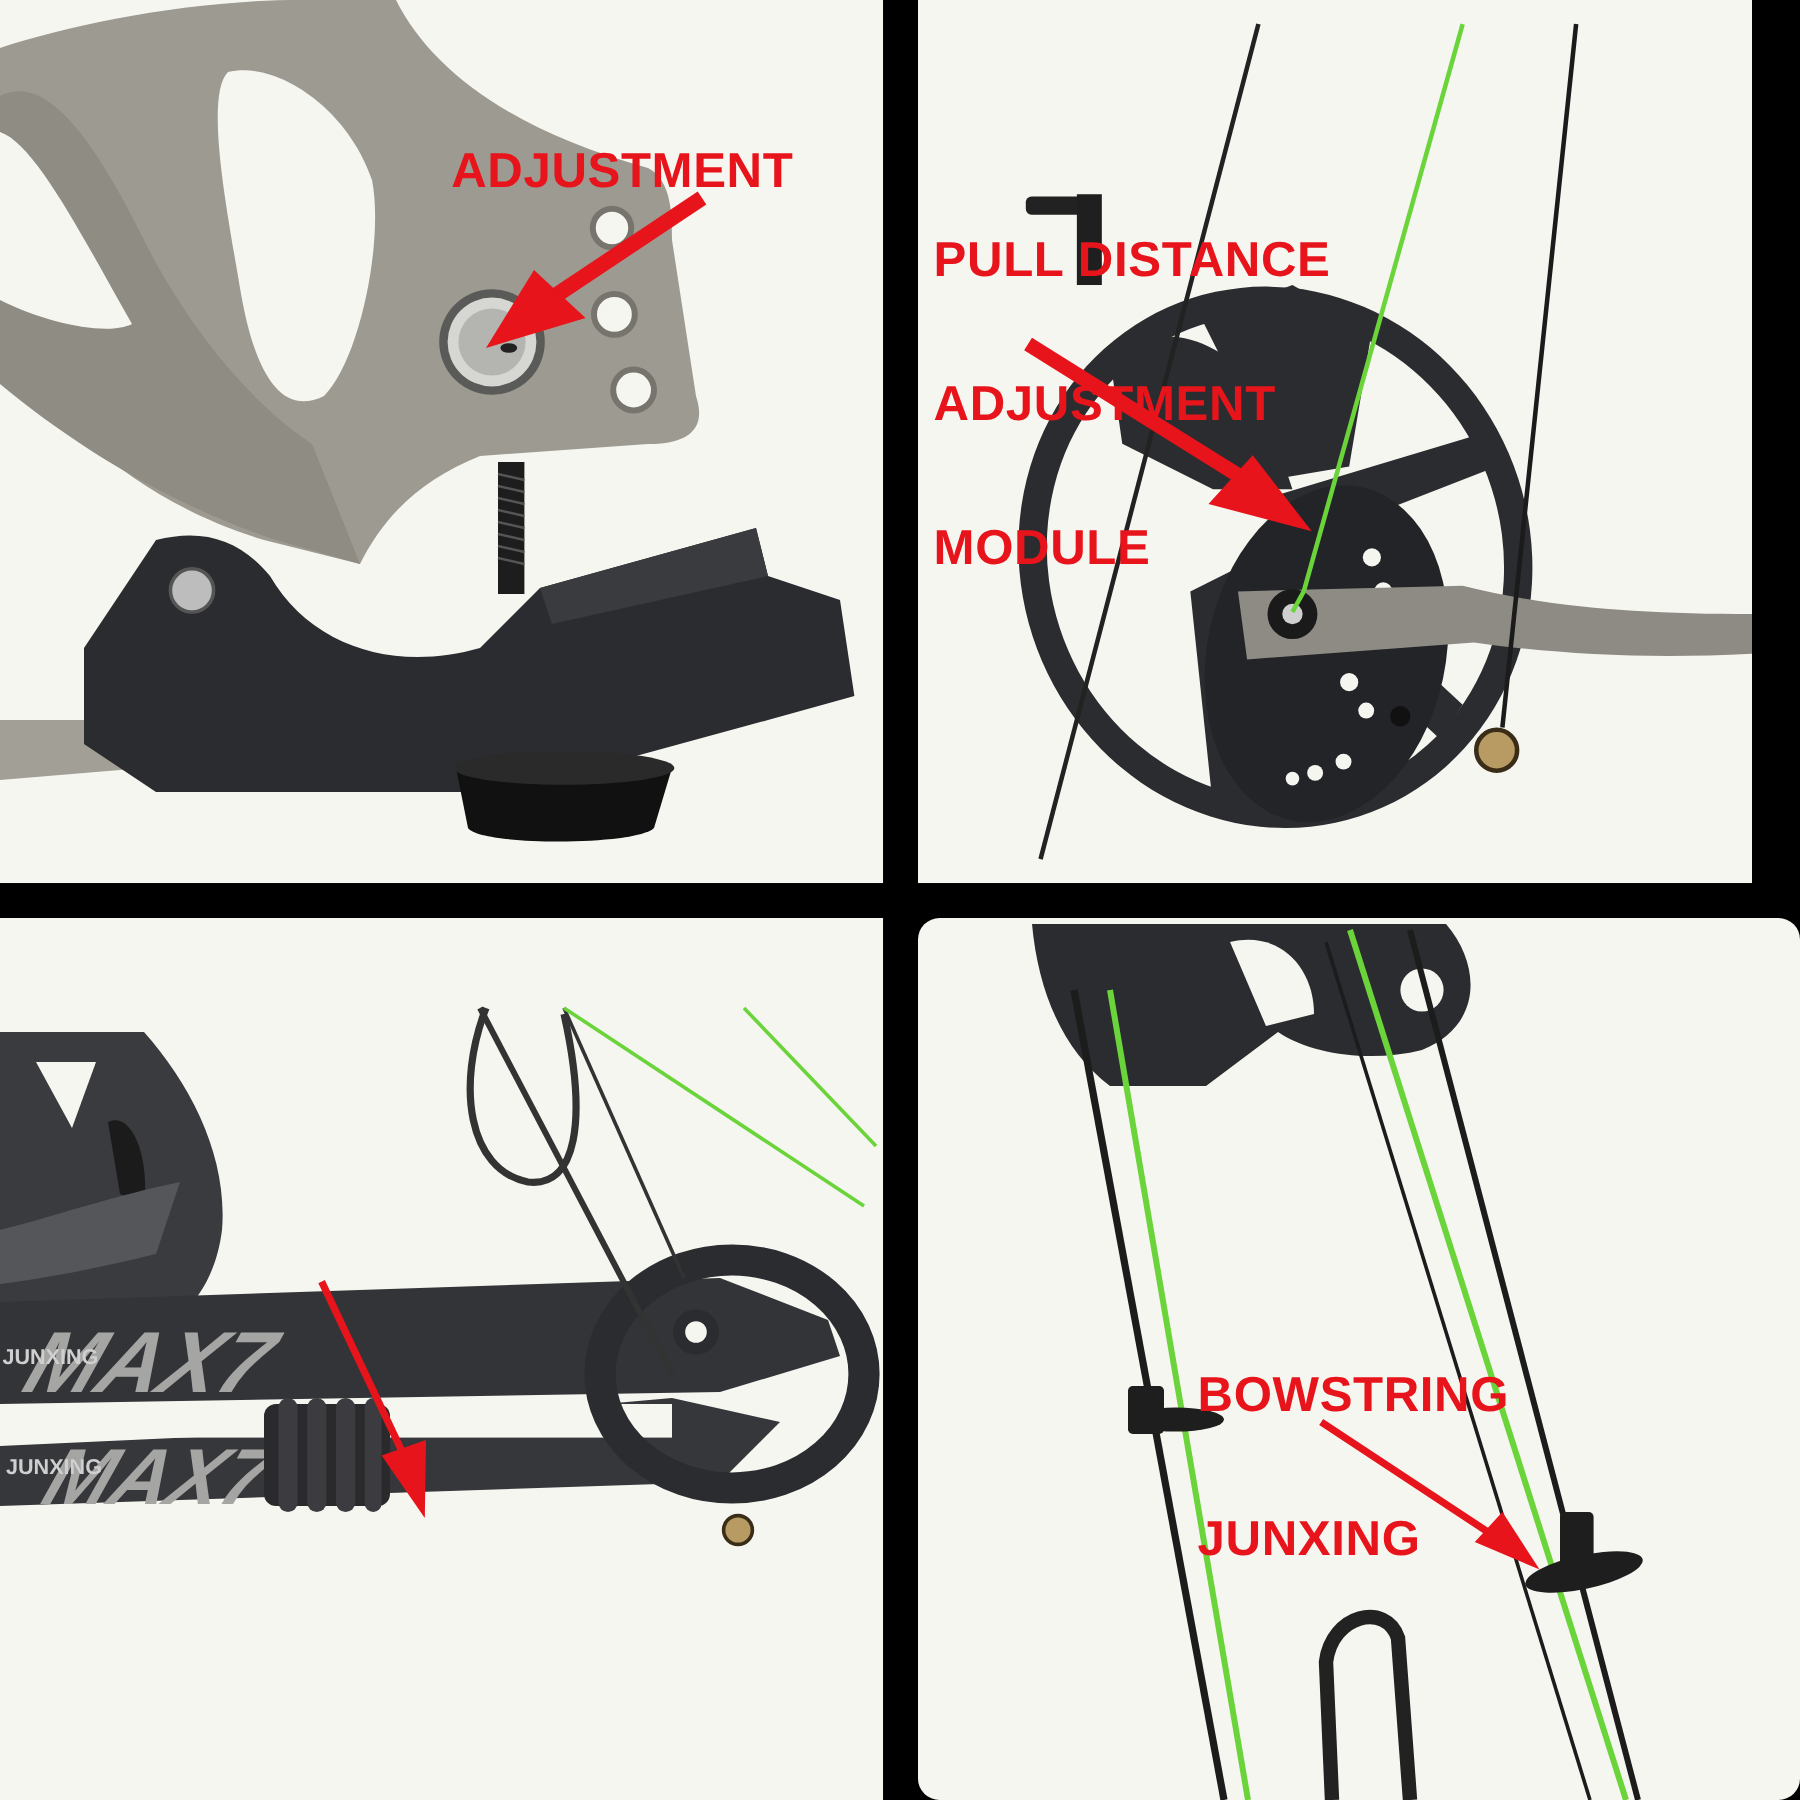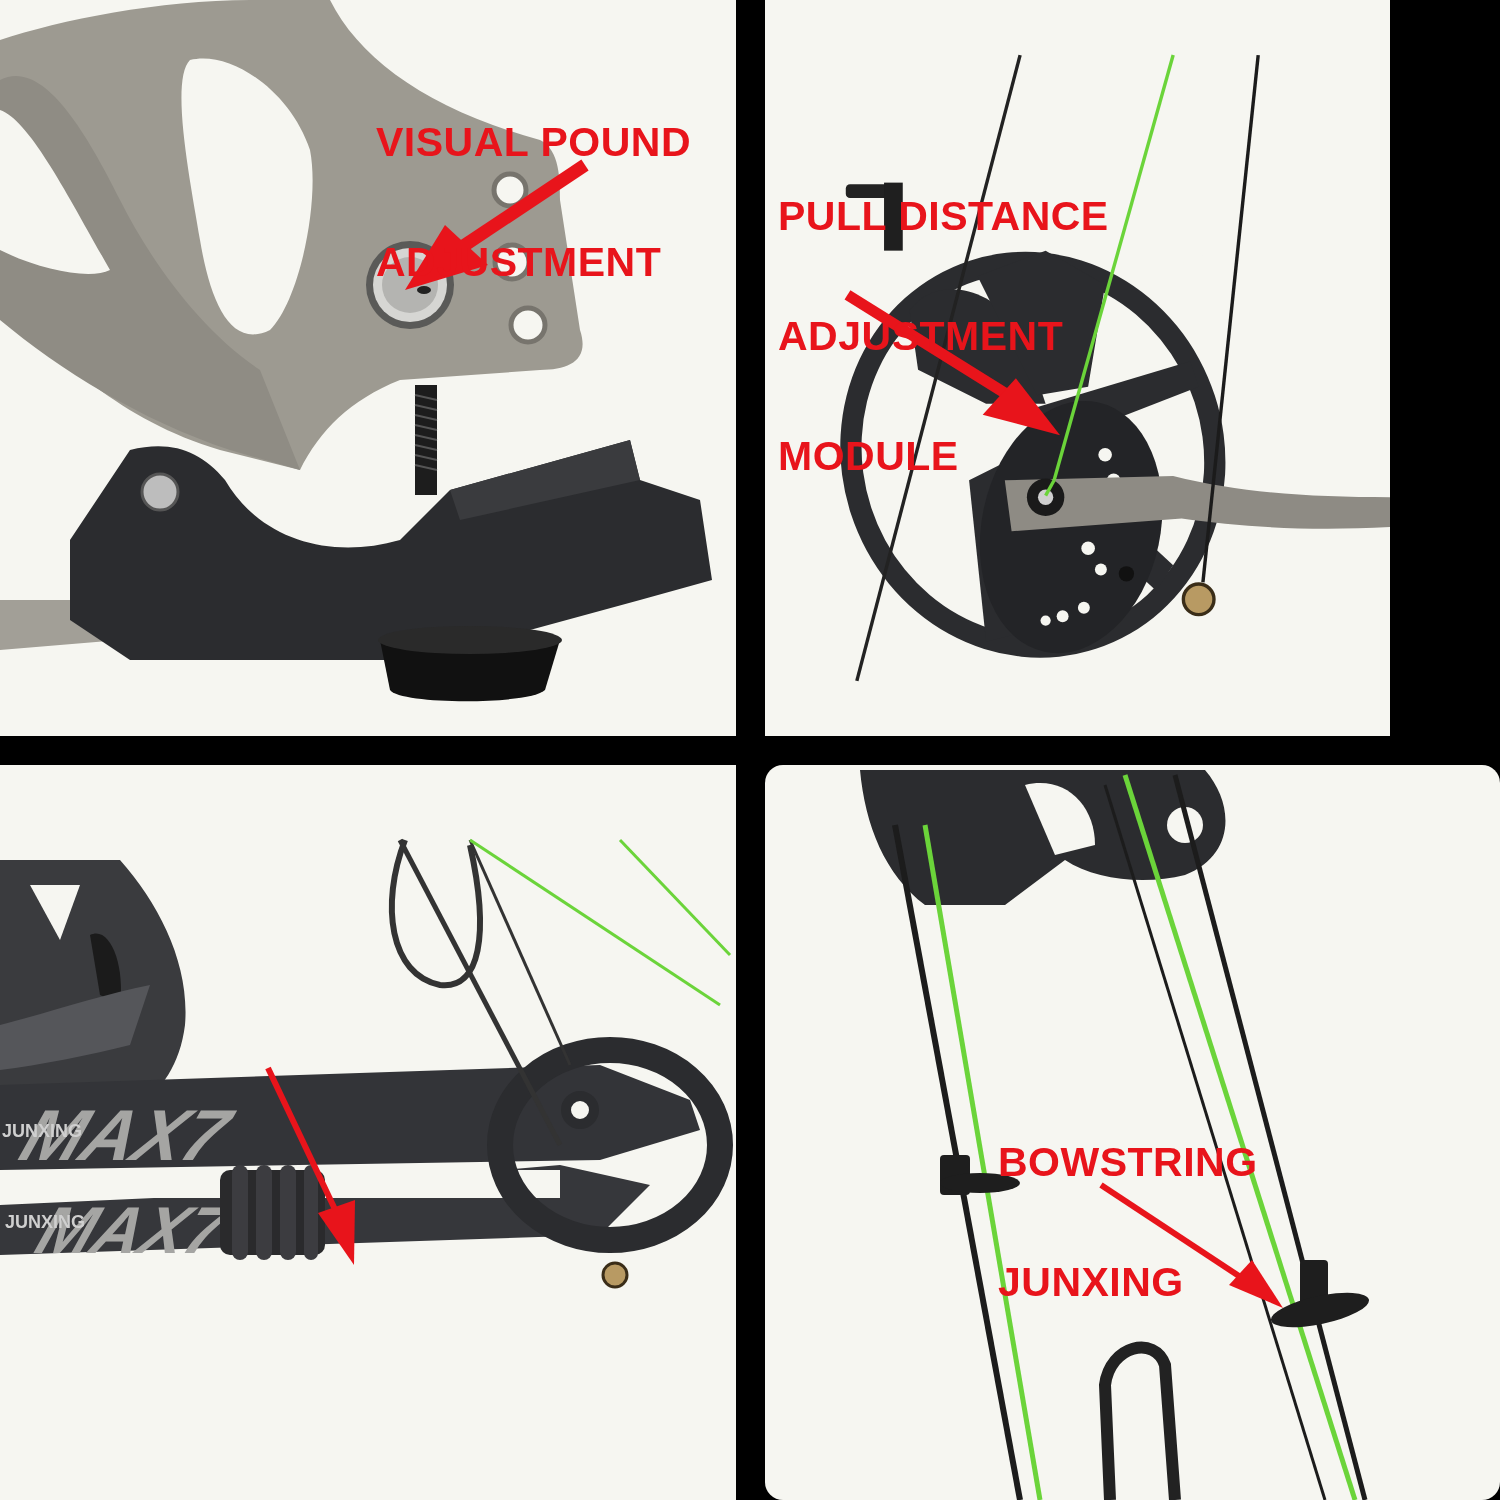--- a/index.html
+++ b/index.html
@@ -1,19 +1,19 @@
 <!DOCTYPE html>
 <html><head>
 <meta charset="utf-8">
 <style>
   html,body{margin:0;padding:0;background:#000;}
   body{width:1500px;height:1500px;position:relative;overflow:hidden;font-family:"Liberation Sans","DejaVu Sans",sans-serif;}
   .panel{position:absolute;background:#f6f6f1;overflow:hidden;}
   #p-tl{left:0;top:0;width:736px;height:736px;}
-  #p-tr{left:765px;top:0;width:625px;height:736px;}
+  #p-tr{left:765px;top:0;width:695px;height:736px;}
   #p-bl{left:0;top:765px;width:736px;height:735px;}
   #p-br{left:765px;top:765px;width:735px;height:735px;border-radius:18px;}
   .panel svg.art{position:absolute;left:0;top:0;width:100%;height:100%;}
   .label{position:absolute;color:#e8141b;font-weight:bold;font-size:41px;line-height:40px;letter-spacing:0.5px;white-space:pre;}
   .label span{display:block;}
   .divider{position:absolute;background:#000;}
 </style>
 </head>
 <body>
 
@@ -53,21 +53,20 @@
     <path d="M450,490 L630,440 L640,480 L460,520 Z" fill="#3a3b3e"></path>
     <circle cx="160" cy="492" r="18" fill="#bdbdbd" stroke="#555" stroke-width="3"></circle>
 
     <path d="M380,640 L560,640 L545,690 C530,705 400,705 390,690 Z" fill="#111"></path>
     <ellipse cx="470" cy="640" rx="92" ry="14" fill="#2a2a2a"></ellipse>
 
     <line x1="585" y1="165" x2="450" y2="255" stroke="#e8141b" stroke-width="13" stroke-linecap="butt"></line>
     <polygon points="405,290 445,225 488,265" fill="#e8141b"></polygon>
   </svg>
   <div class="label" style="left:376px;top:42px;">
-    <span>VISUAL POUND</span>
     <span>ADJUSTMENT</span>
   </div>
 </div>
 
 <div class="panel" id="p-tr">
   <svg class="art" viewBox="0 0 735 736">
 
     <ellipse cx="315" cy="470" rx="225" ry="240" fill="#2b2c2f" transform="rotate(-18 315 470)"></ellipse>
     <ellipse cx="315" cy="470" rx="200" ry="215" fill="#f6f6f1" transform="rotate(-18 315 470)"></ellipse>
 

